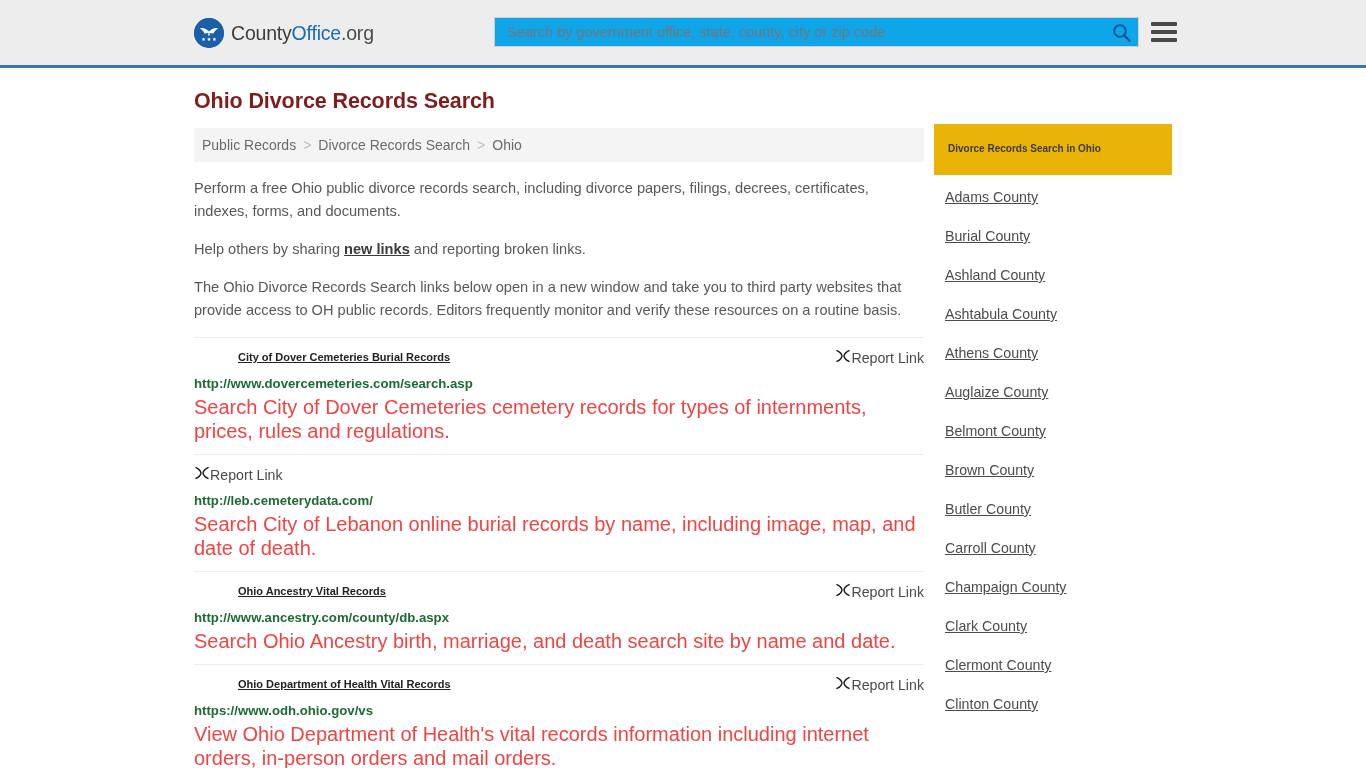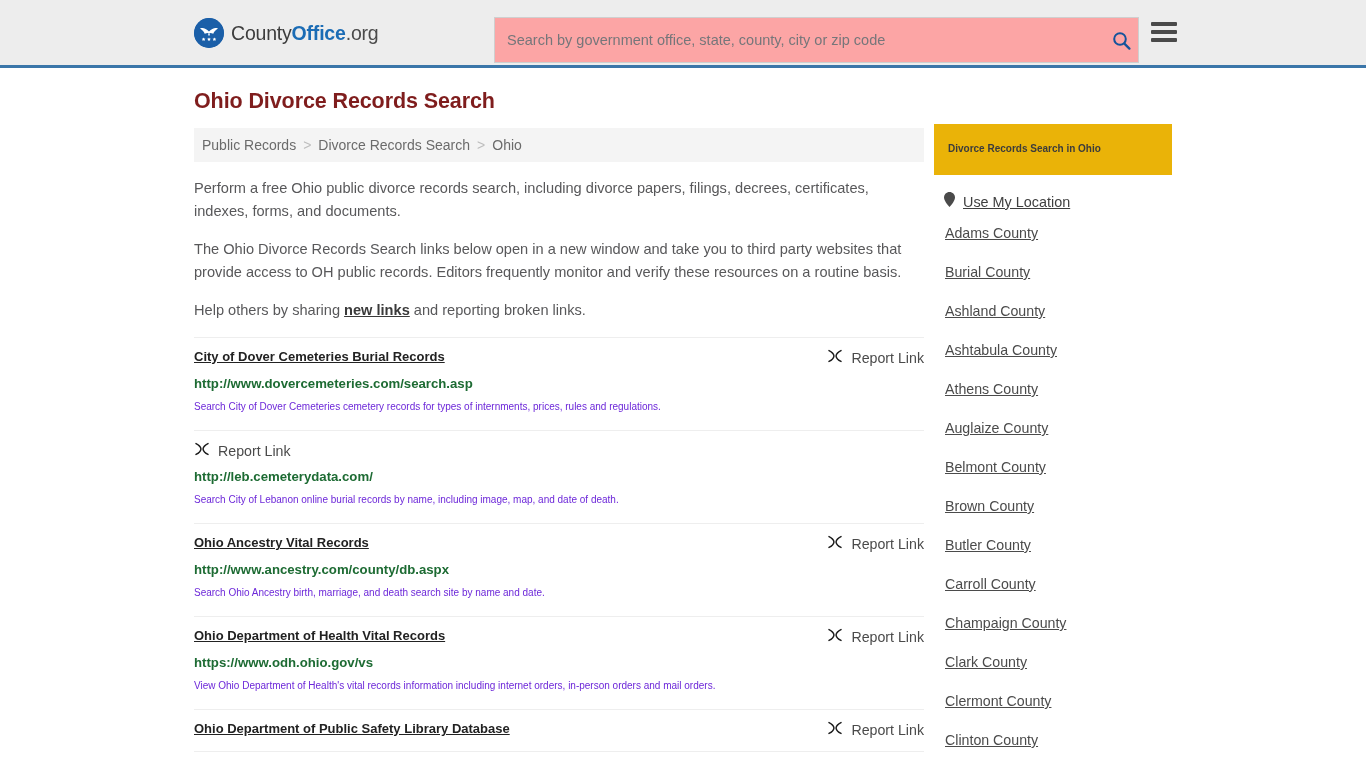--- a/index.html
+++ b/index.html
@@ -42,30 +42,30 @@
     overflow: hidden;
     margin-right: 7px;
   }
   .brand-badge svg { display: block; width: 30px; height: 30px; }
   .brand-text {
     font-size: 19.5px;
     letter-spacing: -0.2px;
     color: #3d3d3d;
     white-space: nowrap;
   }
-  .brand-text b { color: #1b6cb5; font-weight: 700; }
+  .brand-text b { color: #1b6cb5; font-weight: 400; }
   .brand-text .tld { color: #4b4b4b; font-weight: 400; }
 
   .search-wrap {
     position: absolute;
     left: 494px;
     top: 17px;
     width: 645px;
-    height: 46px;
-    background: #fca5a5;
+    height: 30px;
+    background: #0ea5e9;
     border: 1px solid #cfcfcf;
     display: flex;
     align-items: center;
     gap: 40px;
   }
   .search-input {
     flex: 1 1 auto;
     height: 28px;
     border: 0;
     outline: 0;
@@ -162,32 +162,32 @@
     border-bottom: 1px solid #eeeeee;
     position: relative;
   }
   .result:first-child { border-top: 1px solid #eeeeee; }
   .result-head {
     display: flex;
     justify-content: space-between;
     align-items: flex-start;
   }
   .result-title {
-    font-size: 13px;
+    font-size: 11px;
     line-height: 20px;
     font-weight: 700;
     color: #222222;
     text-decoration: underline;
     cursor: pointer;
     max-width: 600px;
+    margin-left: 44px;
   }
   .report-link {
     display: flex;
     align-items: center;
-    gap: 8px;
     cursor: pointer;
     white-space: nowrap;
     margin-top: 1px;
   }
   .report-link .rl-text {
     font-size: 14.2px;
     color: #4a4a4a;
   }
   .unlink-icon { display: block; }
   .result-url {
@@ -195,23 +195,23 @@
     margin-top: 7px;
     font-size: 13.2px;
     line-height: 17px;
     color: #1d6b33;
     text-decoration: none;
     cursor: pointer;
     font-weight: bold;
   }
   .result-desc {
     margin: 3px 0 0 0;
-    font-size: 10px;
+    font-size: 20px;
     line-height: 24px;
-    color: #6d28d9;
+    color: #ef4444;
   }
 
   
   .sidebar {
     width: 238px;
     flex: 0 0 238px;
     margin-left: 10px;
     margin-top: 56px;
   }
   .sidebar-head {
@@ -297,22 +297,22 @@
       <nav class="breadcrumb">
         <a>Public Records</a>
         <span class="sep">&gt;</span>
         <a>Divorce Records Search</a>
         <span class="sep">&gt;</span>
         <span class="cur">Ohio</span>
       </nav>
 
       <div class="intro">
         <p>Perform a free Ohio public divorce records search, including divorce papers, filings, decrees, certificates, indexes, forms, and documents.</p>
+        <p><span>Help others by sharing </span><a class="inline-link">new links</a><span> and reporting broken links.</span></p>
         <p>The Ohio Divorce Records Search links below open in a new window and take you to third party websites that provide access to OH public records. Editors frequently monitor and verify these resources on a routine basis.</p>
-        <p><span>Help others by sharing </span><a class="inline-link">new links</a><span> and reporting broken links.</span></p>
       </div>
 
       <div class="results">
 
         <div class="result">
           <div class="result-head">
             <a class="result-title">City of Dover Cemeteries Burial Records</a>
             <div class="report-link">
               <span class="unlink-icon">
                 <svg width="16" height="16" viewBox="0 0 16 16" xmlns="http://www.w3.org/2000/svg">
@@ -392,28 +392,20 @@
           </div>
 
         </div>
 
       </div>
     </div>
 
     <aside class="sidebar">
       <div class="sidebar-head">Divorce Records Search in Ohio</div>
 
-      <div class="locate-row">
-        <span class="pin-icon">
-          <svg width="11" height="15" viewBox="0 0 11 15" xmlns="http://www.w3.org/2000/svg">
-            <path d="M5.5 0 C2.46 0 0 2.46 0 5.5 C0 9.3 5.5 15 5.5 15 C5.5 15 11 9.3 11 5.5 C11 2.46 8.54 0 5.5 0 Z" fill="#4a4a4a"></path>
-          </svg>
-        </span>
-        <span class="locate-label">Use My Location</span>
-      </div>
 
       <ul class="county-list">
         <li><a>Adams County</a></li>
         <li><a>Burial County</a></li>
         <li><a>Ashland County</a></li>
         <li><a>Ashtabula County</a></li>
         <li><a>Athens County</a></li>
         <li><a>Auglaize County</a></li>
         <li><a>Belmont County</a></li>
         <li><a>Brown County</a></li>

